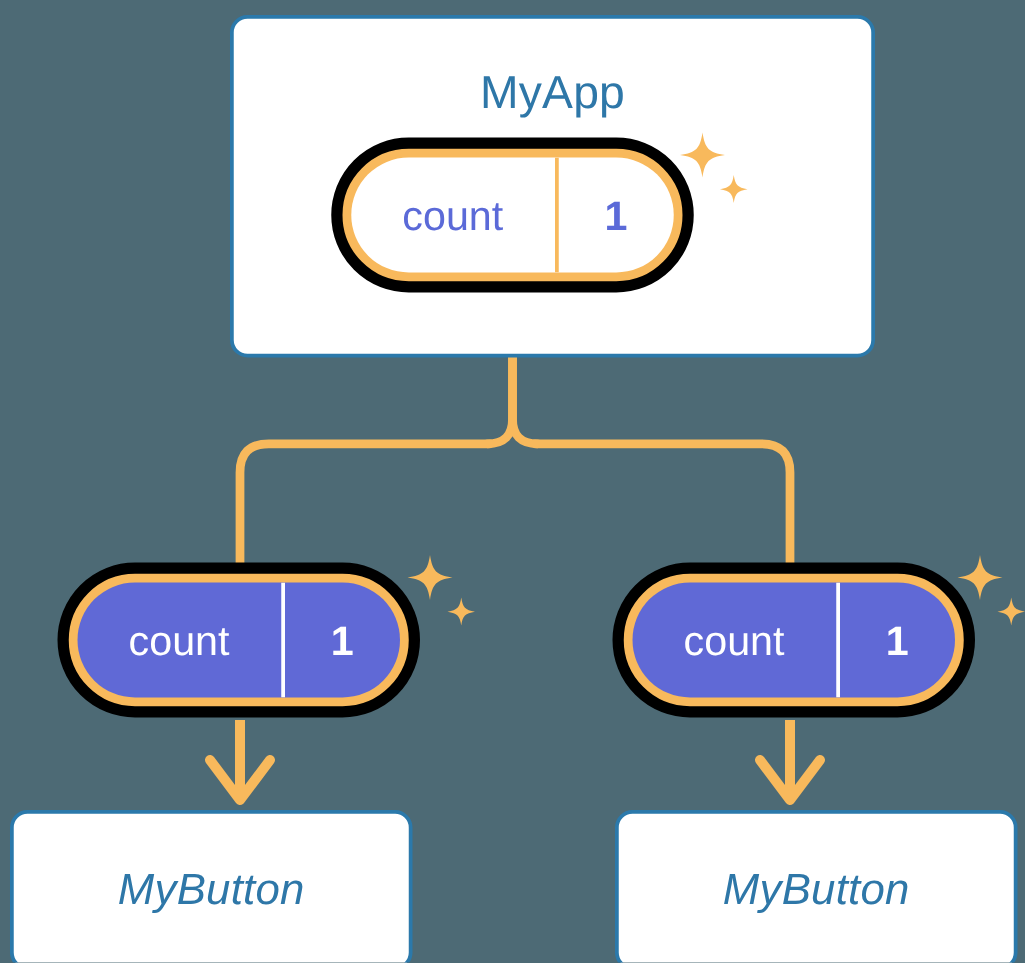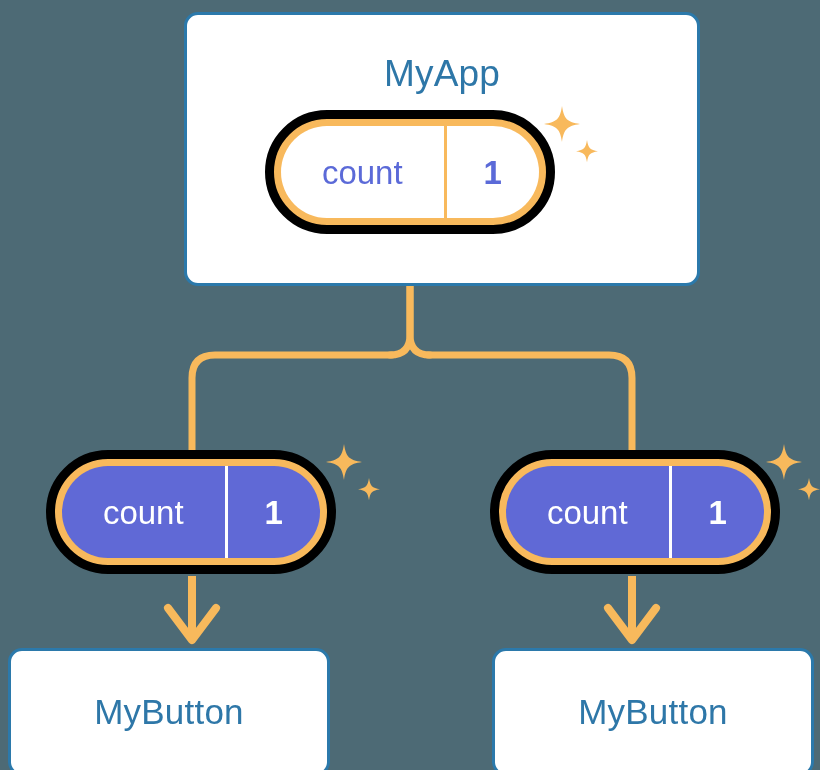--- a/index.html
+++ b/index.html
@@ -130,20 +130,21 @@
     justify-content: center;
     z-index: 3;
   }
   #btn-left  { left: 8px;   top: 648px; width: 322px; height: 128px; }
   #btn-right { left: 492px; top: 648px; width: 322px; height: 128px; }
   .btn-label {
     color: #2e77a8;
     font-size: 35px;
     font-weight: 400;
     letter-spacing: .2px;
+    font-style: italic;
   }
 </style>
 </head>
 <body>
 
 <div id="stage">
 
   <svg id="wires" viewBox="0 0 820 770">
 
     <path d="M 410 286 L 410 335 Q 410 355 390 355" fill="none" stroke="#f8b95c" stroke-width="7" stroke-linecap="round"></path>

